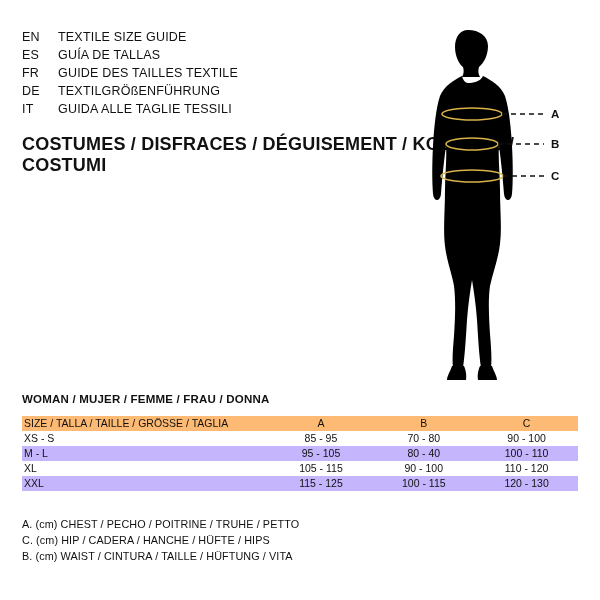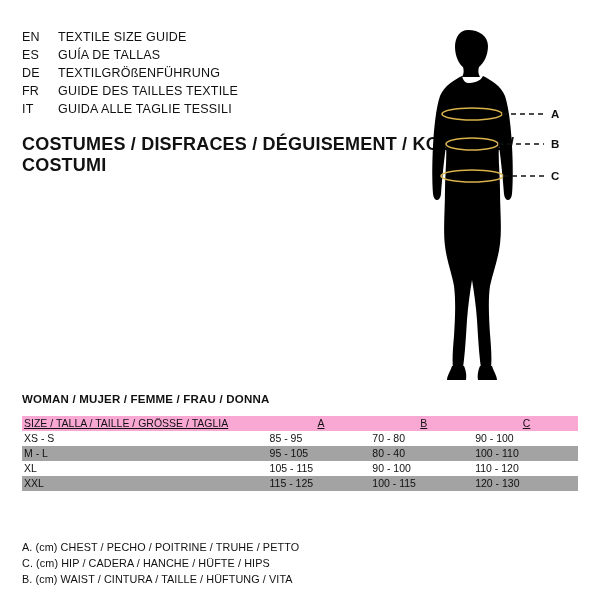--- a/index.html
+++ b/index.html
@@ -94,51 +94,50 @@
   }
   table.size-table th,
   table.size-table td {
     padding: 0;
     height: 15px;
     line-height: 15px;
     font-weight: normal;
     text-align: left;
   }
   table.size-table thead tr {
-    background: #f9a8d4;
-    text-decoration: underline;
+    background: #fdba74;
   }
   table.size-table thead th.col-label {
     padding-left: 2px;
     width: 246px;
   }
   table.size-table thead th.col-val {
     width: 103px;
     text-align: center;
   }
   table.size-table tbody tr.alt {
-    background: #a3a3a3;
+    background: #c4b5fd;
   }
   table.size-table tbody tr.plain {
     background: #ffffff;
   }
   table.size-table tbody td.col-label {
     padding-left: 2px;
   }
   table.size-table tbody td.col-val {
+    text-align: center;
     margin-top: 12px;
   }
 
   
   .legend {
     position: absolute;
     left: 22px;
     top: 516px;
     font-size: 10.8px;
-    margin-top: 23px;
   }
   .legend div {
     height: 16px;
     line-height: 16px;
     letter-spacing: 0.1px;
   }
 </style>
 </head>
 <body>
 
@@ -147,26 +146,26 @@
   <div class="lang-block">
     <div class="lang-row">
       <span class="lang-code">EN</span>
       <span class="lang-text">TEXTILE SIZE GUIDE</span>
     </div>
     <div class="lang-row">
       <span class="lang-code">ES</span>
       <span class="lang-text">GUÍA DE TALLAS</span>
     </div>
     <div class="lang-row">
+      <span class="lang-code">FR</span>
+      <span class="lang-text">GUIDE DES TAILLES TEXTILE</span>
+    </div>
+    <div class="lang-row">
       <span class="lang-code">DE</span>
       <span class="lang-text">TEXTILGRÖßENFÜHRUNG</span>
-    </div>
-    <div class="lang-row">
-      <span class="lang-code">FR</span>
-      <span class="lang-text">GUIDE DES TAILLES TEXTILE</span>
     </div>
     <div class="lang-row">
       <span class="lang-code">IT</span>
       <span class="lang-text">GUIDA ALLE TAGLIE TESSILI</span>
     </div>
   </div>
 
   <div class="costumes-line">COSTUMES / DISFRACES / DÉGUISEMENT / KOSTÜME / COSTUMI</div>
 
   <div class="figure-wrap">

